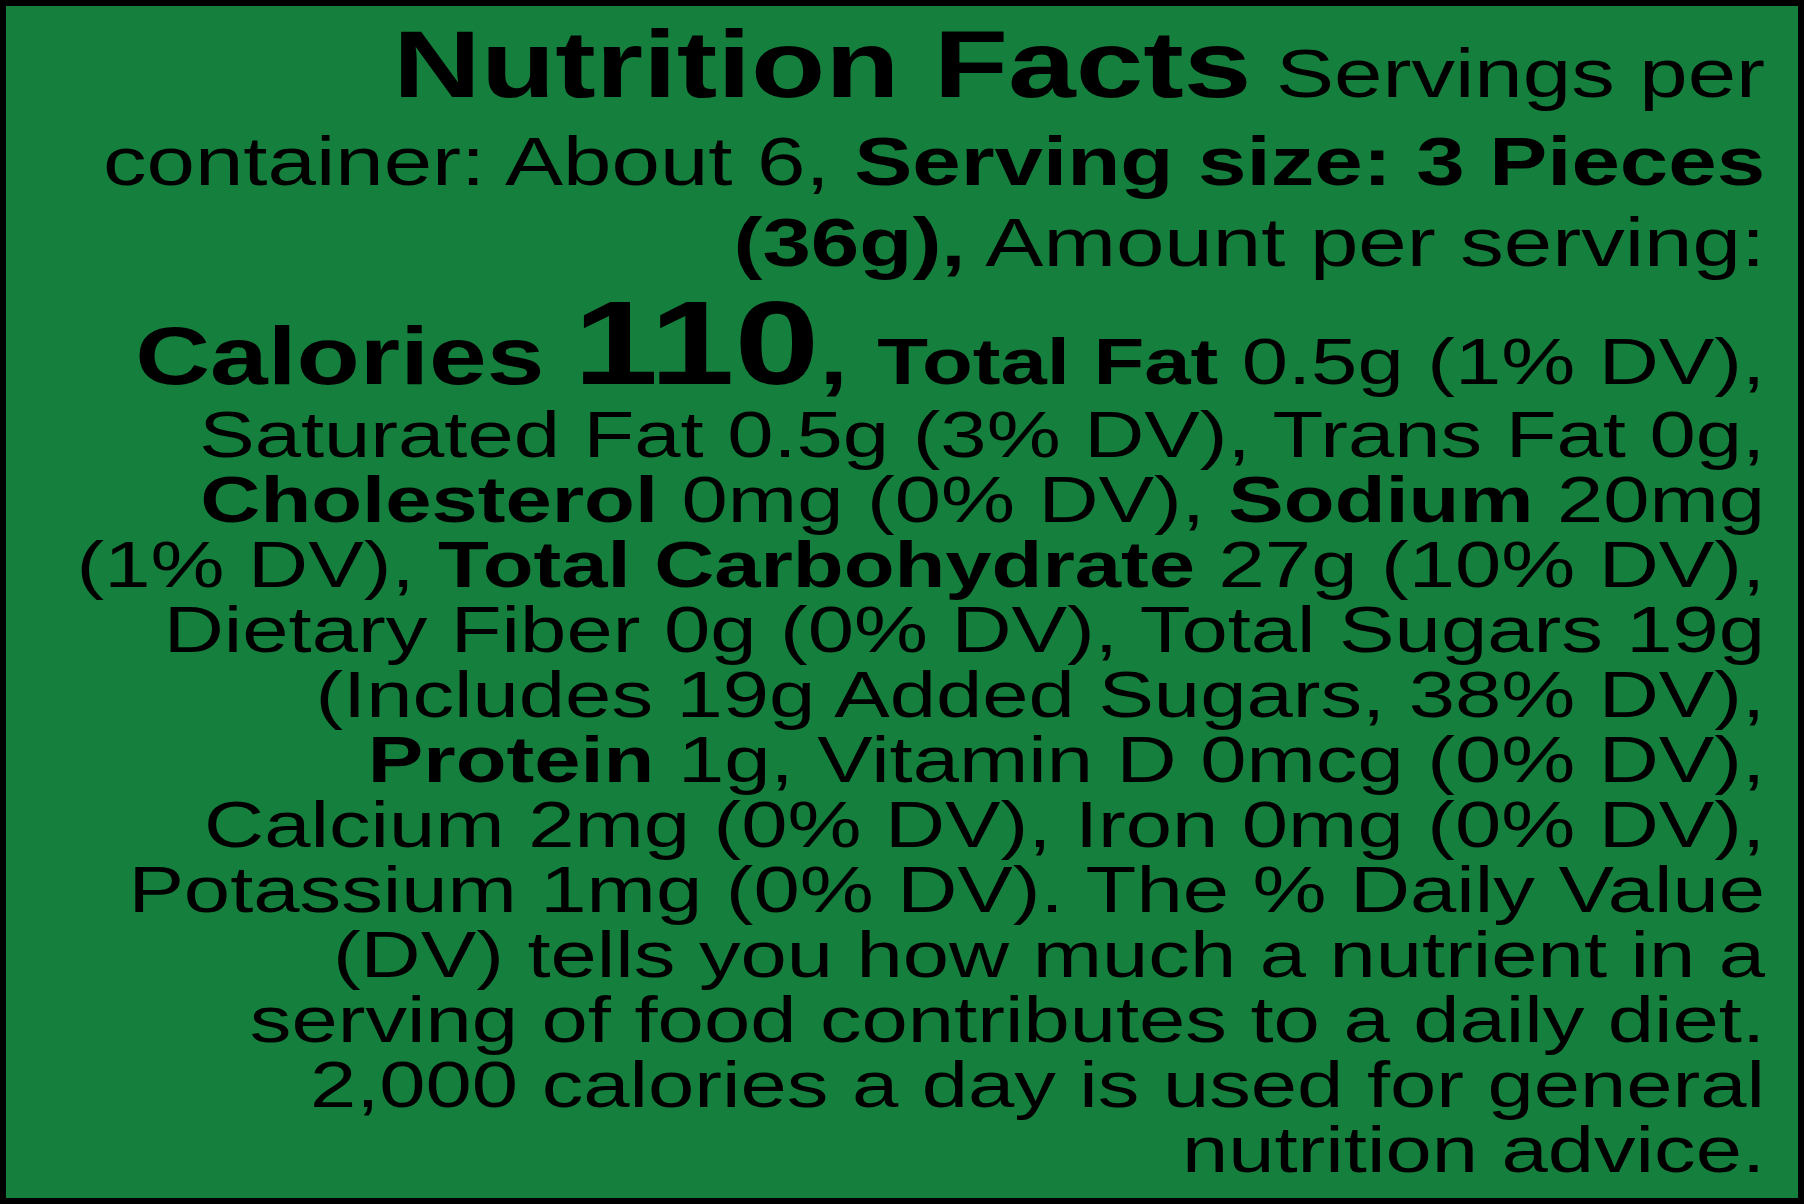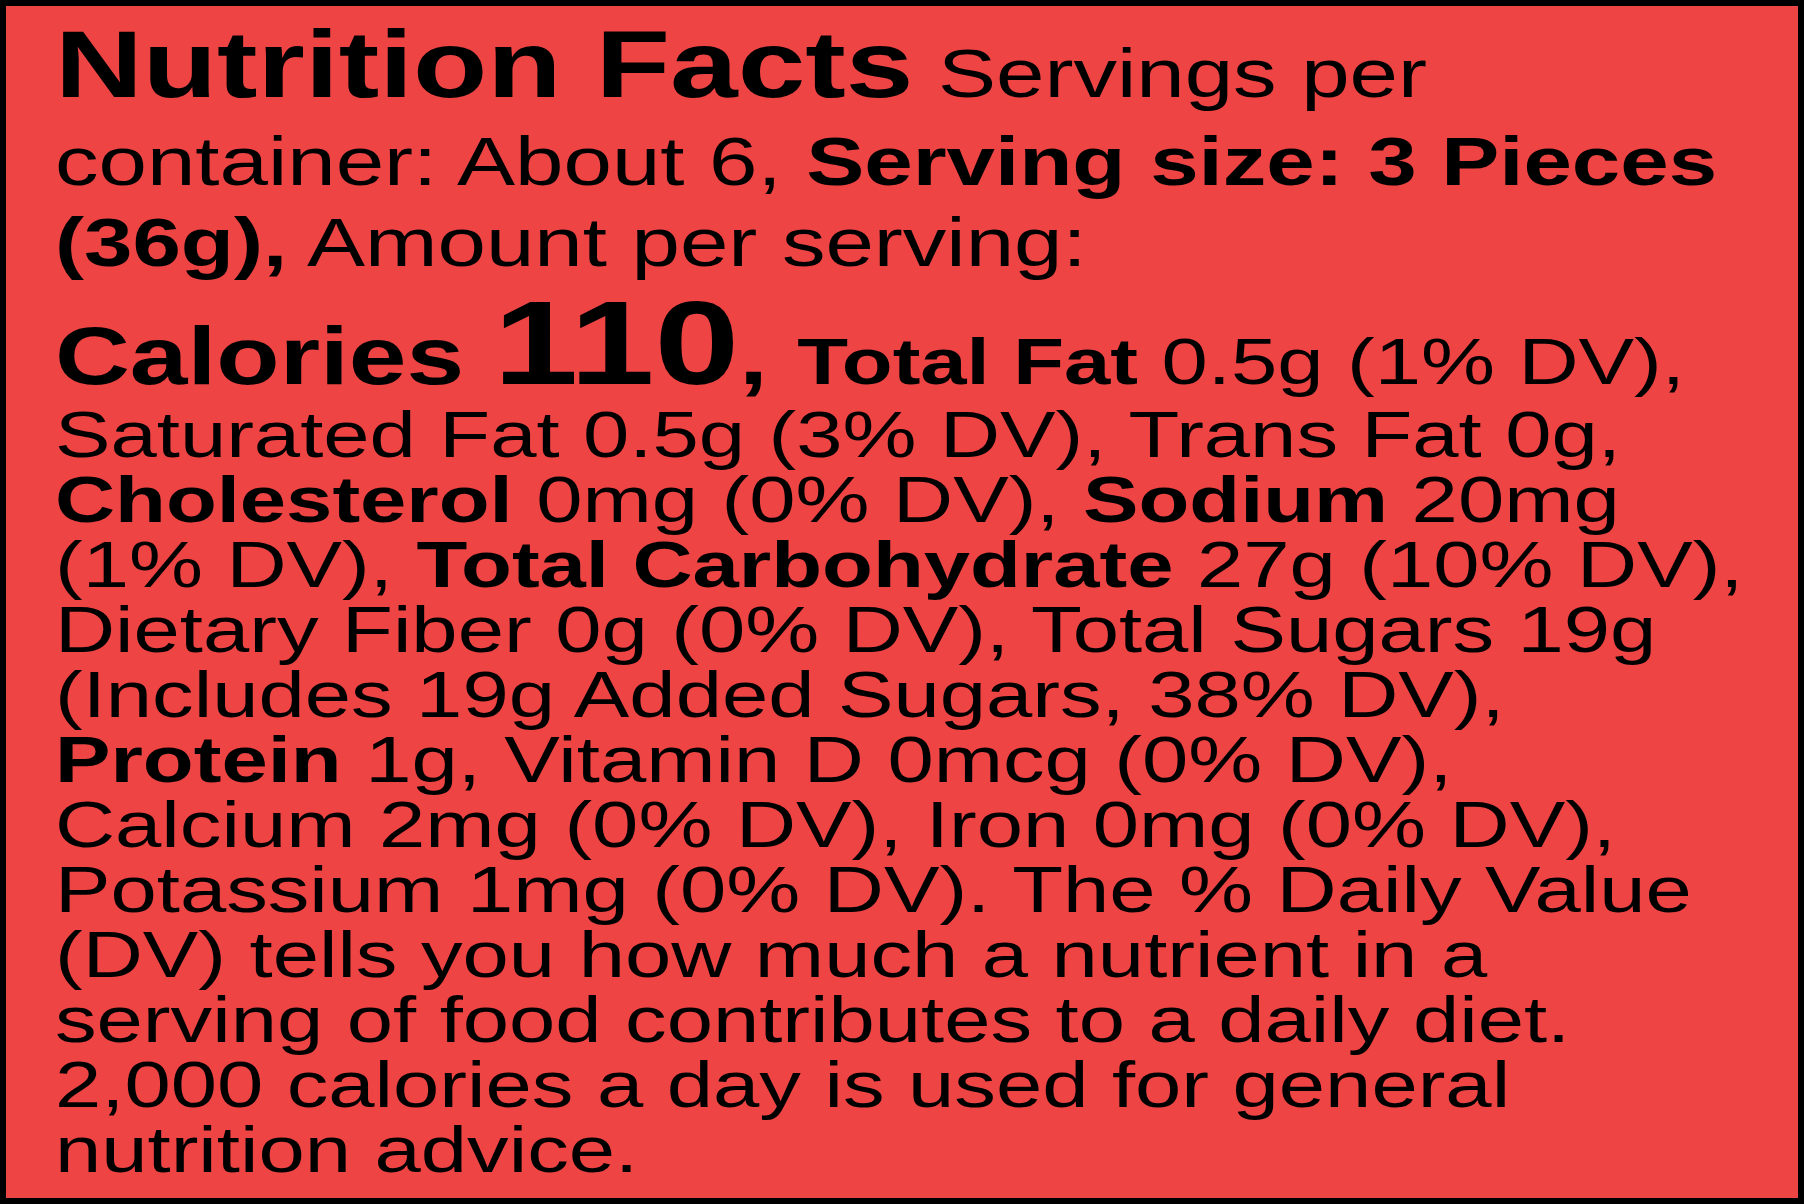--- a/index.html
+++ b/index.html
@@ -10,22 +10,23 @@
   body {
     width: 1804px;
     height: 1204px;
     font-family: "Liberation Sans", "DejaVu Sans", sans-serif;
   }
   .label {
     box-sizing: border-box;
     width: 1804px;
     height: 1204px;
     border: 6px solid #000000;
-    background: #ef4444;
+    background: #15803d;
     overflow: hidden;
+    text-align: right;
   }
   .content {
     margin: 2px 0 0 49px;
     width: 1336px;
     transform: scaleX(1.28);
     transform-origin: 0 0;
     color: #000000;
     word-spacing: 0.02em;
   }
   p.header {

